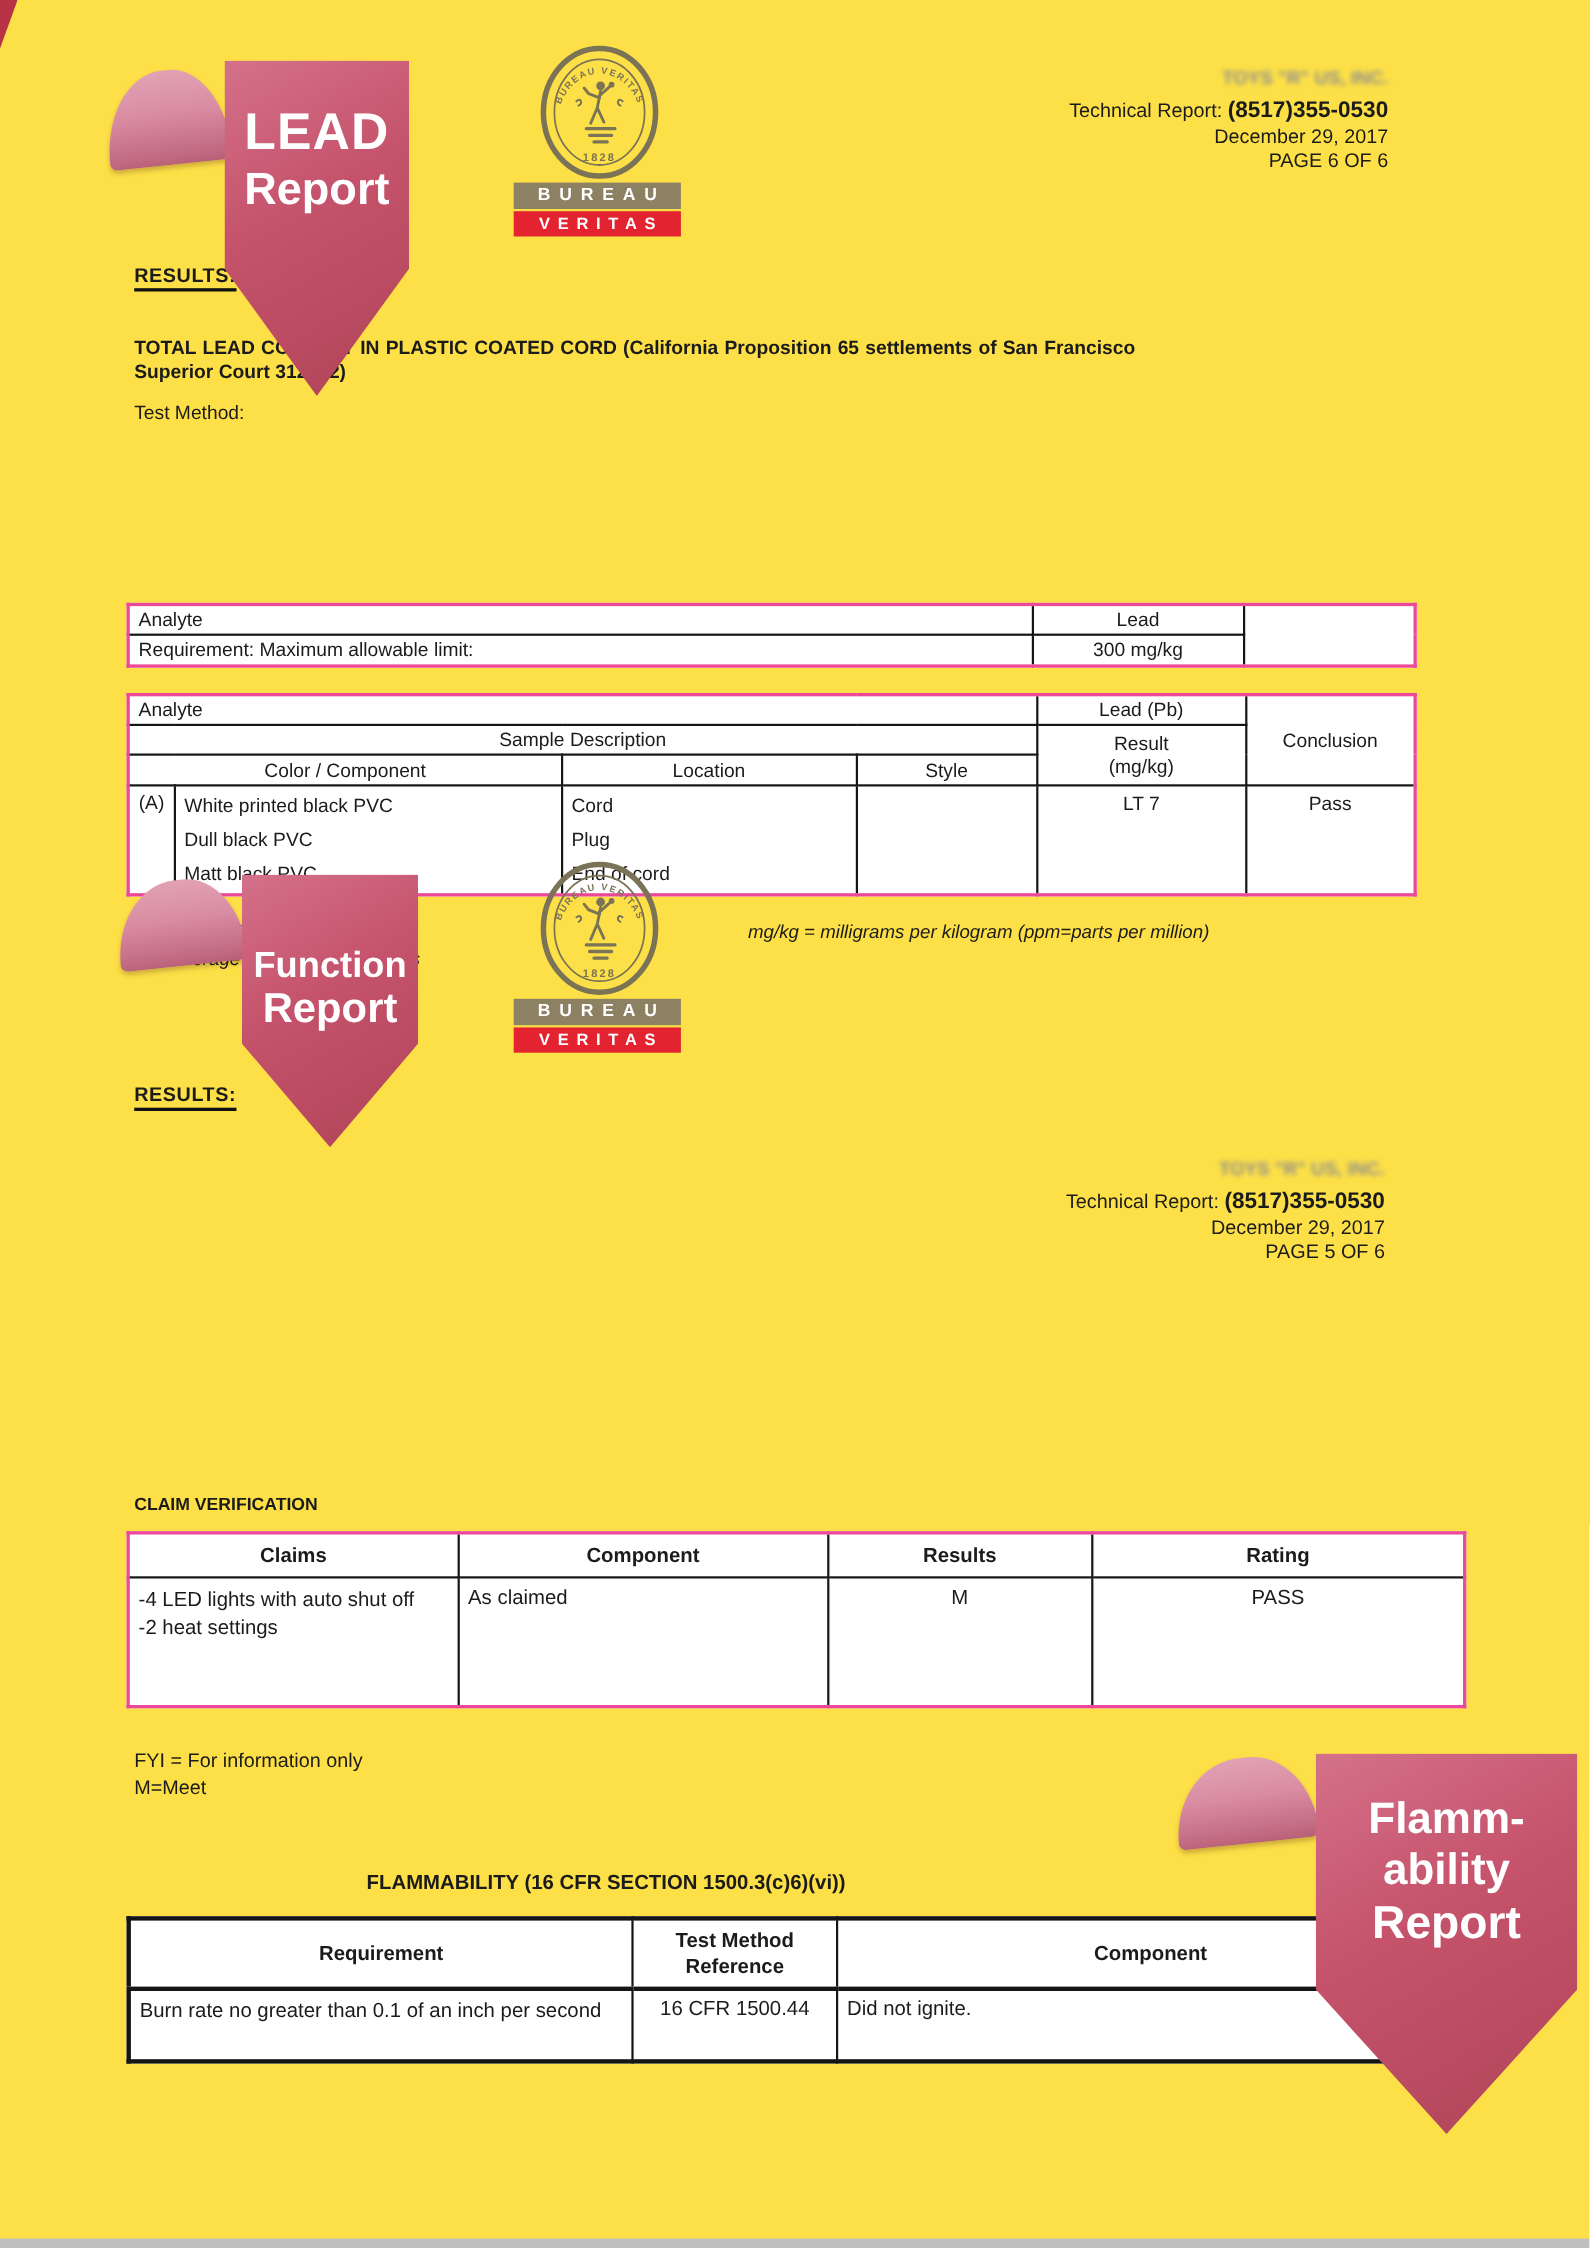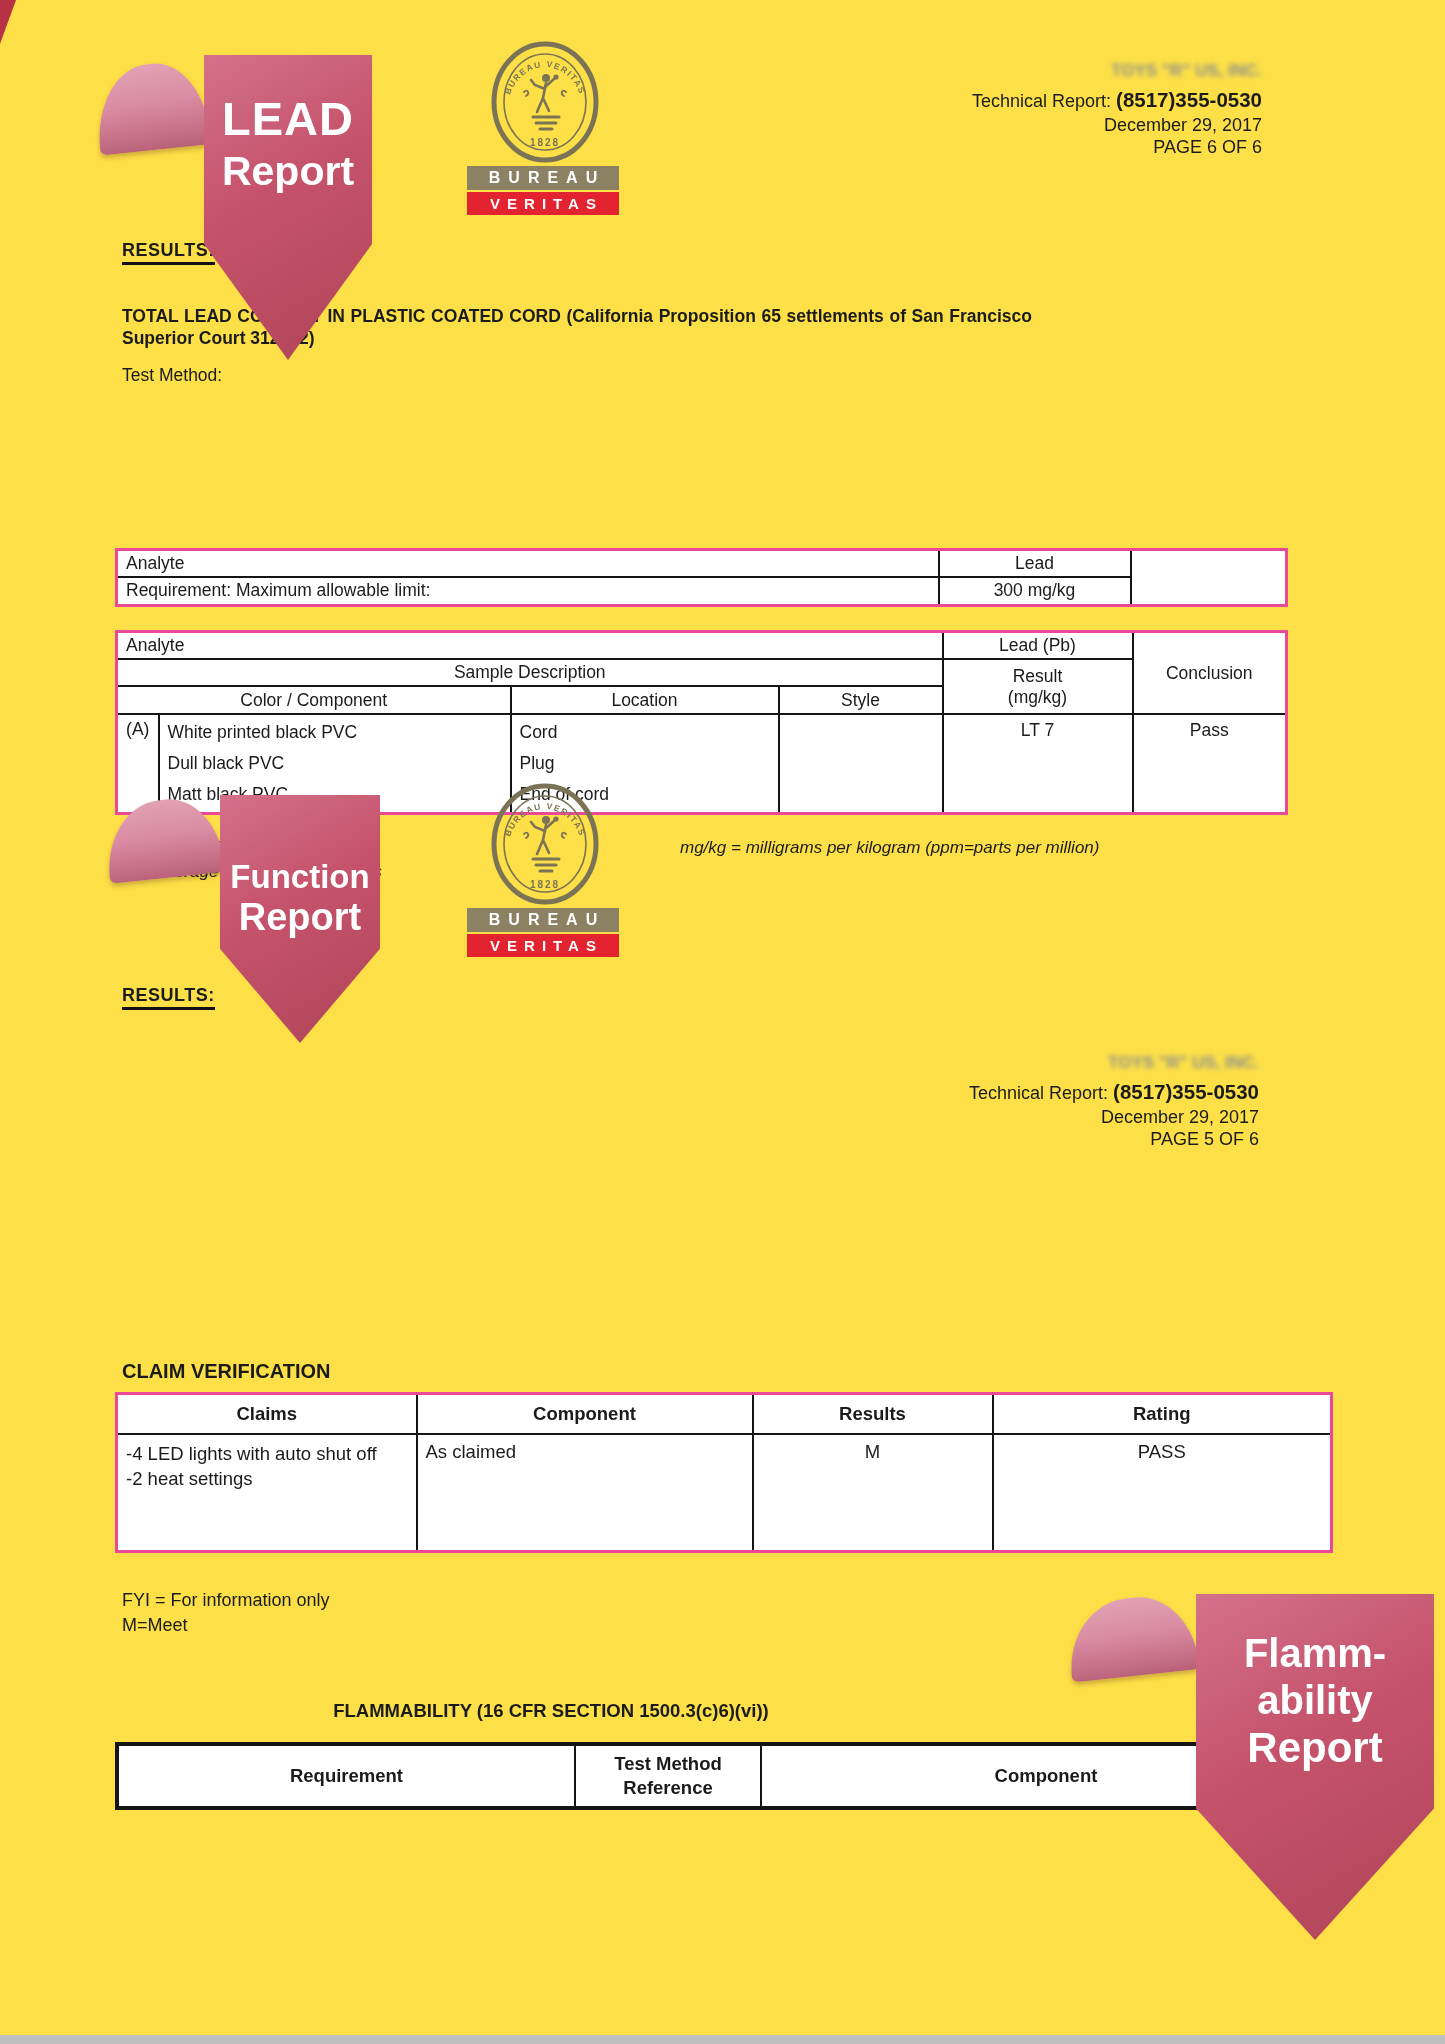--- a/index.html
+++ b/index.html
@@ -59,21 +59,21 @@
   .repnum { font-size:20.5px; font-weight:bold; }
 
   
   .abs { position:absolute; }
   .results-heading { font-size:18px; font-weight:bold; letter-spacing:.5px;
     border-bottom:3px solid #111; padding-bottom:1px; display:inline-block; }
   .section-title { font-weight:bold; text-align:justify; line-height:22px; width:910px; }
   .tm-row { display:flex; width:912px; }
   .tm-label { width:150px; flex:none; }
   .tm-text { flex:1; text-align:justify; line-height:26px; }
-  .subhead { font-size:20px; font-weight:bold; }
+  .subhead { font-size:16px; font-weight:bold; }
   .fnote { font-style:italic; font-size:17px; line-height:24px; }
   .note { font-size:18px; line-height:25px; }
   .center-head { text-align:center; font-weight:bold; font-size:18.5px; }
 
   
   table.doc { border-collapse:collapse; table-layout:fixed; position:absolute; background:#fff; }
   table.doc td { border:2px solid #151515; padding:2px 8px; overflow:hidden; }
   table.t3 { border:3px solid #ec4899; }
   table.t4 { border:4px solid #151515; }
   td.ctr { text-align:center; }
@@ -297,20 +297,25 @@
         <col style="width:458px">
         <col style="width:186px">
         <col style="width:571px">
       </colgroup>
     <tbody>
         <tr class="flamm-head" style="height:64px;">
       <td class="ctr mid" style="font-weight:bold;">Requirement</td>
       <td class="ctr mid" style="font-weight:bold; line-height:24px;">Test Method Reference</td>
       <td class="ctr mid" style="font-weight:bold;">Component</td>
     </tr>
+    <tr style="height:66px;">
+      <td class="top" style="line-height:26px; padding-top:5px;">Burn rate no greater than 0.1 of an inch per second</td>
+      <td class="top ctr" style="padding:5px 2px 0;">16 CFR 1500.44</td>
+      <td class="top" style="padding-top:5px;">Did not ignite.</td>
+    </tr>
   </tbody>
     </table>
 
   <div class="ribbon" id="ribbon-flamm">
     <div class="curl"></div>
     <div class="rbody">
       <div class="rline">Flamm-</div>
       <div class="rline">ability</div>
       <div class="rline rline3">Report</div>
     </div>

